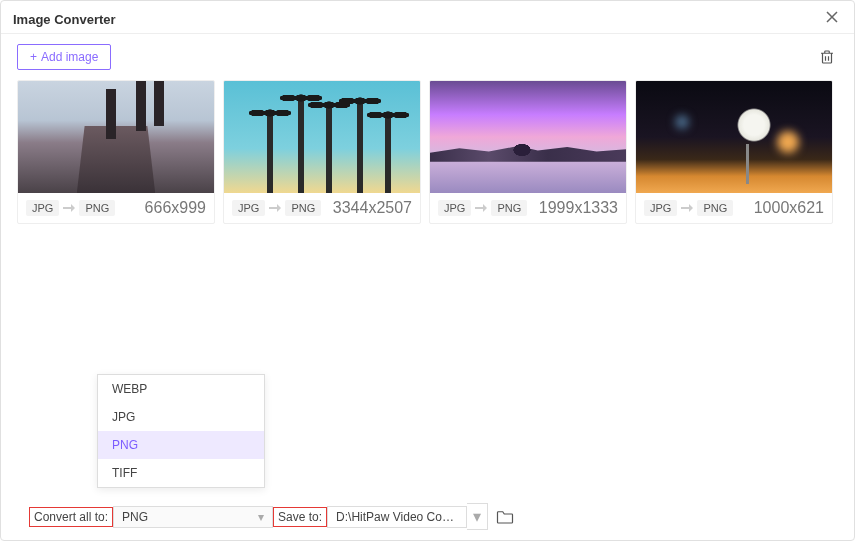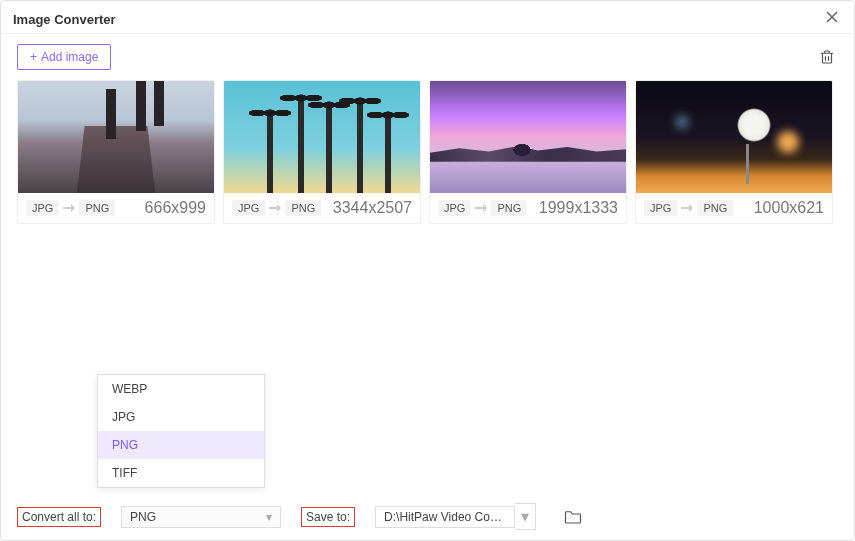--- a/index.html
+++ b/index.html
@@ -15,21 +15,21 @@
     .trash-btn svg { width: 18px; height: 18px; }
     .grid { padding: 0 16px; display: flex; gap: 8px; flex-wrap: wrap; }
     .card { width: 198px; border: 1px solid #eee; border-radius: 2px; overflow: hidden; }
     .thumb { width: 100%; height: 112px; display: block; }
     .card-footer { display: flex; align-items: center; padding: 6px 8px; font-size: 11px; color: #555; gap: 4px; }
     .fmt-badge { background: #f3f3f3; padding: 2px 6px; border-radius: 2px; font-size: 11px; color: #555; }
     .fmt-badge.to { color: #555; }
     .arrow-icon { color: #ccc; display: flex; align-items: center; }
     .arrow-icon svg { width: 12px; height: 10px; }
     .dims { margin-left: auto; color: #777; font-size: 16px; }
-    .footer { position: absolute; bottom: 0; left: 0; right: 0; padding: 8px 16px 10px; display: flex; align-items: center; gap: 20px; border-top: 1px solid transparent; }
+    .footer { position: absolute; bottom: 0; left: 0; right: 0; padding: 8px 28px 10px; display: flex; align-items: center; gap: 0; border-top: 1px solid transparent; }
     .lbl { font-size: 12px; color: #444; }
     .redbox { border: 1px solid #e53935; padding: 2px 4px; display: inline-flex; align-items: center; }
     .select { border: 1px solid #ddd; background: #fafafa; font-size: 12px; color: #444; padding: 3px 8px; display: flex; align-items: center; justify-content: space-between; cursor: pointer; position: relative; }
     .select.format { width: 160px; }
     .select .chev { color: #aaa; }
     .save-path-wrap { display: flex; align-items: center; }
     .save-path { border: 1px solid #ddd; font-size: 12px; color: #444; padding: 3px 8px; width: 140px; white-space: nowrap; overflow: hidden; text-overflow: ellipsis; }
     .save-dd { border: 1px solid #ddd; border-left: 0; padding: 3px 6px; display: flex; align-items: center; cursor: pointer; color: #aaa; }
     .folder-btn { width: 22px; height: 22px; display: flex; align-items: center; justify-content: center; cursor: pointer; color: #555; margin-left: 6px; }
     .folder-btn svg { width: 18px; height: 16px; }

